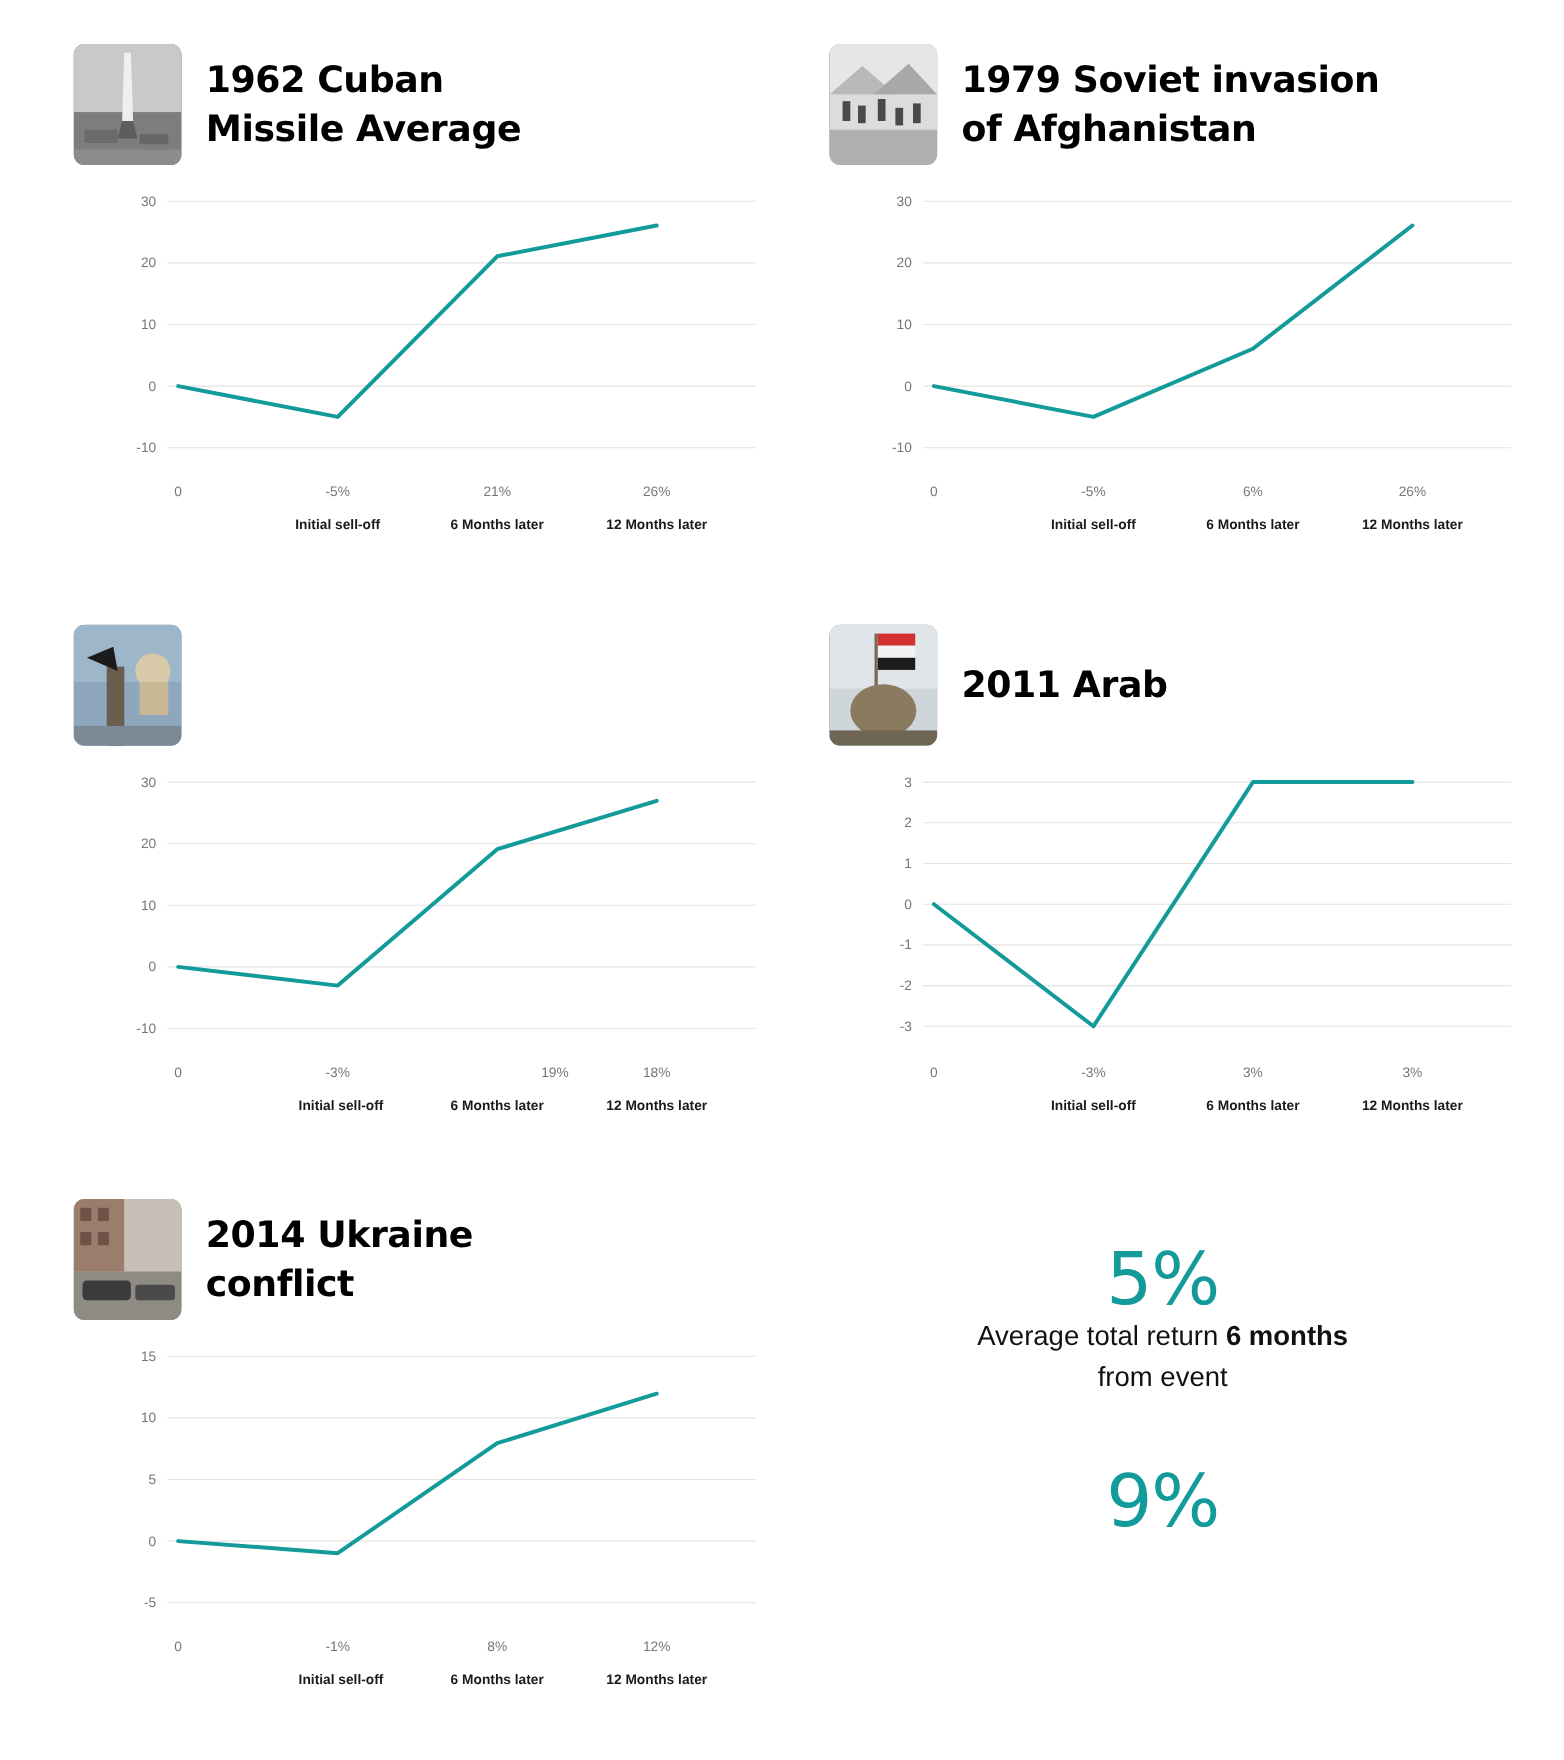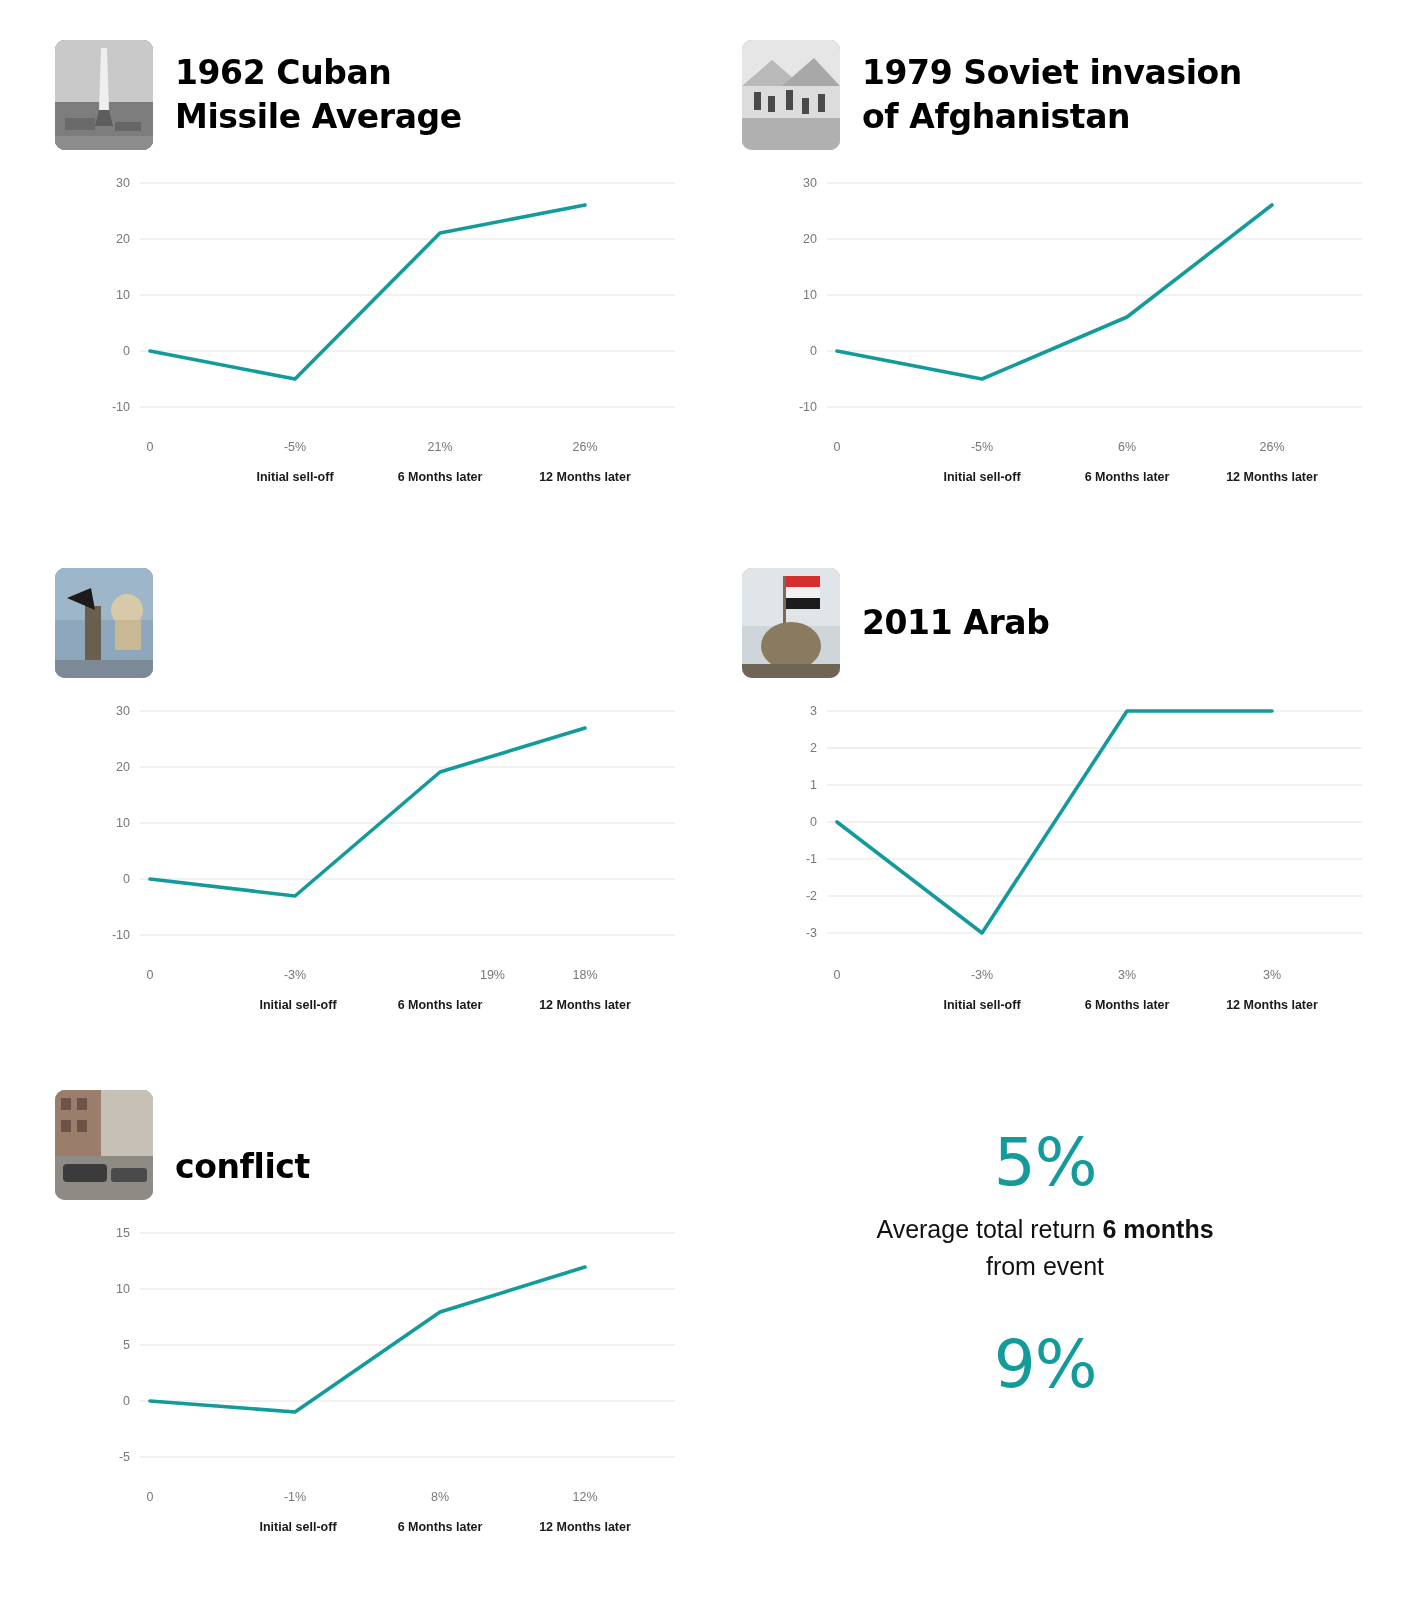--- a/index.html
+++ b/index.html
@@ -10,21 +10,21 @@
   body {
     width: 1422px;
     height: 1600px;
     font-family: "Liberation Sans", sans-serif;
     color: #111111;
     position: relative;
     overflow: hidden;
   }
   .grid {
     position: absolute;
-    top: 0; left: 0;
+    top: 0; left: 12px;
     width: 1264px;
     height: 1600px;
   }
   .panel {
     position: absolute;
   }
   .panel-header {
     display: flex;
     align-items: center;
     gap: 22px;
@@ -77,21 +77,20 @@
     font-weight: normal;
     font-size: 66px;
     color: #139a9a;
     line-height: 1.05;
     letter-spacing: -1px;
   }
   .stat-caption {
     font-size: 25px;
     line-height: 1.45;
     color: #111111;
-    margin-top: 14px;
     padding: 0 90px;
     text-align: center;
   }
   .stat-caption b { font-weight: bold; }
 </style>
 </head>
 <body>
 
 <div class="grid">
 
@@ -302,21 +301,21 @@
             <rect x="6" y="30" width="10" height="12"></rect>
             <rect x="22" y="30" width="10" height="12"></rect>
           </g>
           <rect x="46" y="0" width="52" height="66" fill="#c6c0b6"></rect>
           <rect y="66" width="98" height="44" fill="#8e8a84"></rect>
           <rect x="8" y="74" width="44" height="18" rx="4" fill="#3b3b3b"></rect>
           <rect x="56" y="78" width="36" height="14" rx="3" fill="#4a4a4a"></rect>
         </svg>
       </div>
       <div class="panel-title">
-        <br>
+        <span>2014 Ukraine</span><br>
         <span>conflict</span>
       </div>
     </div>
 
     <div class="chart-wrap" style="margin-top:28px;">
       <svg class="chart-svg" width="620" height="260" viewBox="0 0 620 260">
         <g stroke="#e3e3e3" stroke-width="1">
           <line x1="85" y1="5" x2="620" y2="5"></line>
           <line x1="85" y1="61" x2="620" y2="61"></line>
           <line x1="85" y1="117" x2="620" y2="117"></line>

